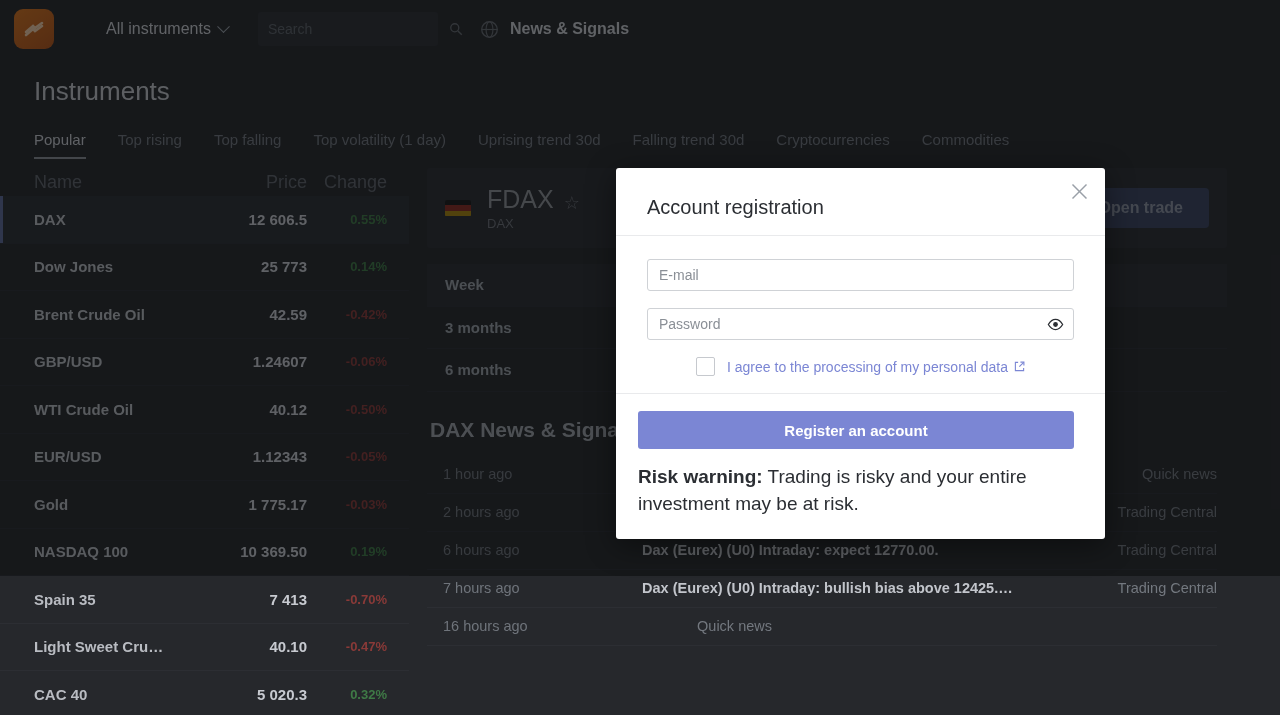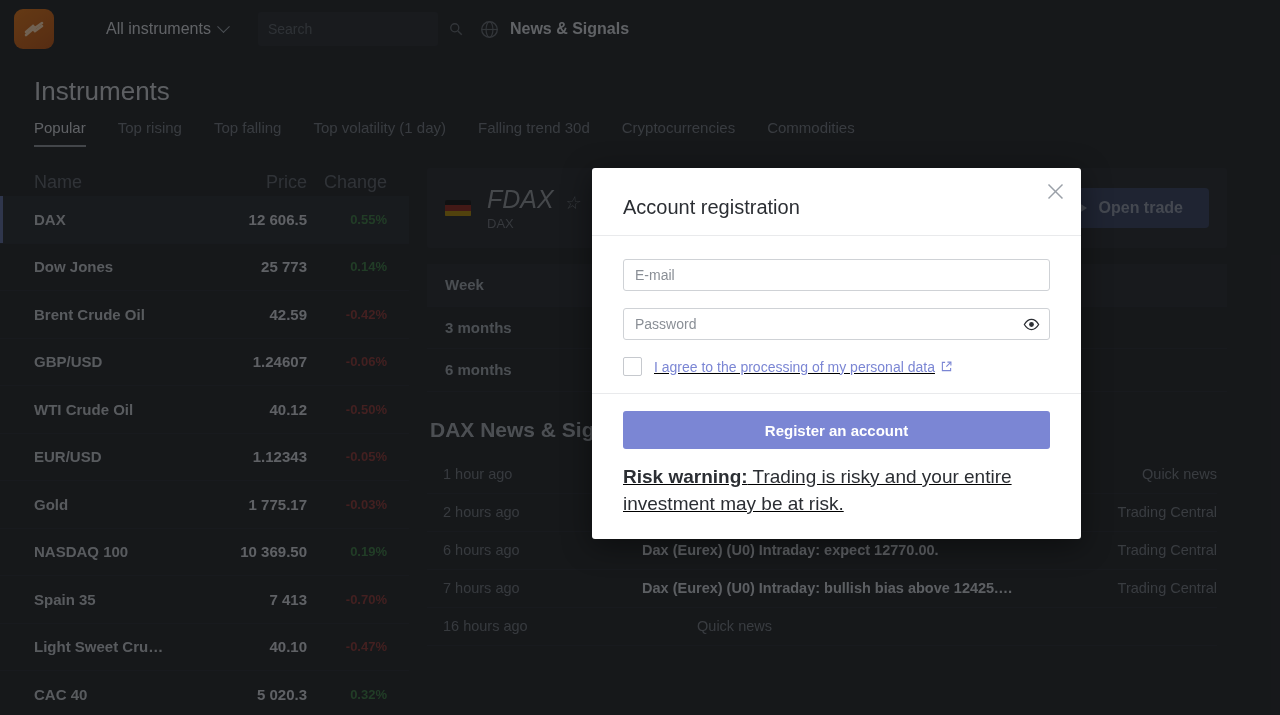--- a/index.html
+++ b/index.html
@@ -2,21 +2,21 @@
 <html><head>
 <meta charset="utf-8">
 <style>
   * { box-sizing: border-box; margin: 0; padding: 0; }
   html, body {
     width: 1280px; height: 715px;
     background: #1f2125;
     font-family: "Liberation Sans", sans-serif;
     overflow: hidden;
   }
-  .app { position: relative; width: 1280px; height: 715px; background: #e5e5e5; }
+  .app { position: relative; width: 1280px; height: 576px; background: #e5e5e5; }
 
   
   .page { position: absolute; inset: 0; }
   .dim  { position: absolute; inset: 0; background: rgba(10,11,13,0.55); z-index: 50; pointer-events: none; }
 
   
   .topbar {
     position: absolute; top: 0; left: 0; width: 1280px; height: 58px;
     background: #26282c; display: flex; align-items: center; padding-left: 14px;
   }
@@ -48,21 +48,21 @@
   }
   .globe { width: 19px; height: 19px; flex: none; opacity: .55; }
 
   
   .content { position: absolute; top: 58px; left: 0; width: 1280px; height: 657px; background: #26282c; }
   .page-title { position: absolute; left: 34px; top: 18px; font-size: 26px; color: #c3c6cb; }
 
   .tabs { position: absolute; left: 34px; top: 61px; display: flex; gap: 0; }
   .tab {
     font-size: 15px; color: #72777e; padding: 0 16px 11px 0; margin-right: 16px;
-    position: relative; white-space: nowrap;
+    position: relative; white-space: nowrap; margin-top: 12px;
   }
   .tab:first-child { padding-left: 0; }
   .tab.active { color: #c8cbd0; }
   .tab.active::after {
     content: ""; position: absolute; left: 0; right: 16px; bottom: 0; height: 2px; background: #8a8f96;
   }
 
   
   .inst { position: absolute; left: 0; top: 110px; width: 409px; }
   .inst-head { display: flex; padding: 0 22px 0 34px; height: 28px; align-items: center;
@@ -86,21 +86,21 @@
   .right { position: absolute; left: 427px; top: 110px; width: 800px; }
   .sym-card {
     width: 800px; height: 80px; background: #2b2d32; border-radius: 3px;
     display: flex; align-items: center; padding: 0 18px;
   }
   .flag { width: 26px; height: 17px; border-radius: 2px; overflow: hidden; flex: none;
           display: flex; flex-direction: column; }
   .flag i { display: block; height: 33.34%; }
   .flag .b { background: #1a1a1a; } .flag .r { background: #8a2b23; } .flag .y { background: #a8860f; }
   .sym-text { margin-left: 16px; }
-  .sym-name { font-size: 25px; color: #8e9298; display: flex; align-items: flex-end; gap: 10px; font-style: italic; }
+  .sym-name { font-size: 25px; color: #8e9298; display: flex; align-items: flex-end; gap: 10px; }
   .star { font-size: 18px; color: #6c7177; }
   .sym-sub { font-size: 13px; color: #6d7178; margin-top: 2px; }
   .open-trade {
     margin-left: auto; height: 40px; background: #3a4460; color: #8d93a3; border-radius: 4px;
     display: flex; align-items: center; gap: 12px; padding: 0 26px; font-size: 16px; font-weight: bold;
   }
   .tri { width: 0; height: 0; border-left: 11px solid #8d93a3; border-top: 7px solid transparent;
          border-bottom: 7px solid transparent; flex: none; }
 
   .periods { margin-top: 16px; width: 800px; }
@@ -112,43 +112,42 @@
   .news-list { margin-top: 14px; width: 790px; }
   .news-row { display: flex; align-items: center; height: 38px; border-bottom: 1px solid #2c2e33;
               font-size: 14.5px; }
   .n-time { width: 215px; color: #6f747b; padding-left: 16px; }
   .n-text { flex: 1; color: #c2c5cb; font-weight: bold; white-space: nowrap;
             overflow: hidden; text-overflow: ellipsis; padding-right: 20px; }
   .n-src { width: 130px; text-align: right; color: #73787f; }
 
   
   .modal {
-    position: absolute; left: 592px; top: 168px; width: 489px; z-index: 100;
+    position: absolute; left: 616px; top: 168px; width: 489px; z-index: 100;
     background: #fff; border-radius: 3px; box-shadow: 0 6px 30px rgba(0,0,0,.45);
     overflow: hidden;
-    text-decoration: underline;
   }
   .m-head { position: relative; height: 68px; border-bottom: 1px solid #e9eaec; }
   .m-title { position: absolute; left: 31px; top: 28px; font-size: 20px; color: #2b2e33; }
   .m-close { position: absolute; right: 11px; top: 8px; width: 30px; height: 30px;
              display: flex; align-items: center; justify-content: center; cursor: pointer; }
   .m-body { padding: 23px 31px 17px 31px; border-bottom: 1px solid #e9eaec; }
   .fld { position: relative; margin-bottom: 17px; }
   .fld input {
     width: 100%; height: 32px; border: 1px solid #cfd2d6; border-radius: 3px;
     padding: 0 34px 0 11px; font-size: 14px; color: #2b2e33;
     font-family: inherit; outline: none; background: #fff;
   }
   .fld input::placeholder { color: #8a8f96; }
   .eye { position: absolute; right: 10px; top: 8px; width: 17px; height: 17px; cursor: pointer; }
-  .agree { display: flex; align-items: center; gap: 12px; margin-top: 2px; }
+  .agree { display: flex; align-items: center; gap: 12px; margin-top: 2px; justify-content: center; }
   .cbox { width: 19px; height: 19px; border: 1px solid #c6c9ce; border-radius: 2px; flex: none; background:#fff; }
   .agree-lbl { font-size: 14px; color: #7b86d4; display: flex; align-items: center; gap: 6px; }
   .ext { width: 11px; height: 11px; }
-  .m-foot { padding: 17px 31px 21px 31px; }
+  .m-foot { padding: 17px 31px 21px 22px; }
   .reg-btn {
     width: 100%; height: 38px; background: #7b86d4; color: #fff; border: 0; border-radius: 3px;
     font-size: 15px; font-weight: bold; font-family: inherit; cursor: pointer;
   }
   .risk { margin-top: 15px; font-size: 19px; color: #2b2e33; line-height: 1.42; }
   .risk b { font-weight: bold; }
 </style>
 </head>
 <body>
 
@@ -189,20 +188,21 @@
 
     <div class="content">
 
       <div class="page-title">Instruments</div>
 
       <div class="tabs" id="tabs">
           <div class="tab active">Popular</div>
           <div class="tab">Top rising</div>
           <div class="tab">Top falling</div>
           <div class="tab">Top volatility (1 day)</div>
+          <div class="tab">Uprising trend 30d</div>
           <div class="tab">Falling trend 30d</div>
           <div class="tab">Cryptocurrencies</div>
           <div class="tab">Commodities</div>
         </div>
 
       <div class="inst">
         <div class="inst-head">
           <div class="ih-name">Name</div>
           <div class="ih-price">Price</div>
           <div class="ih-chg">Change</div>

